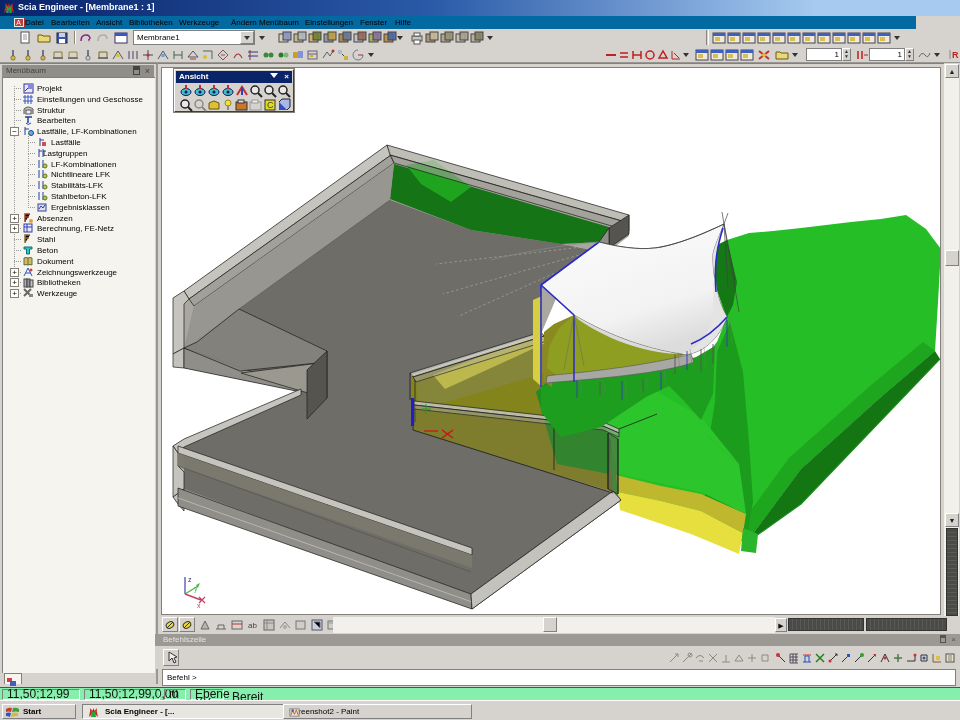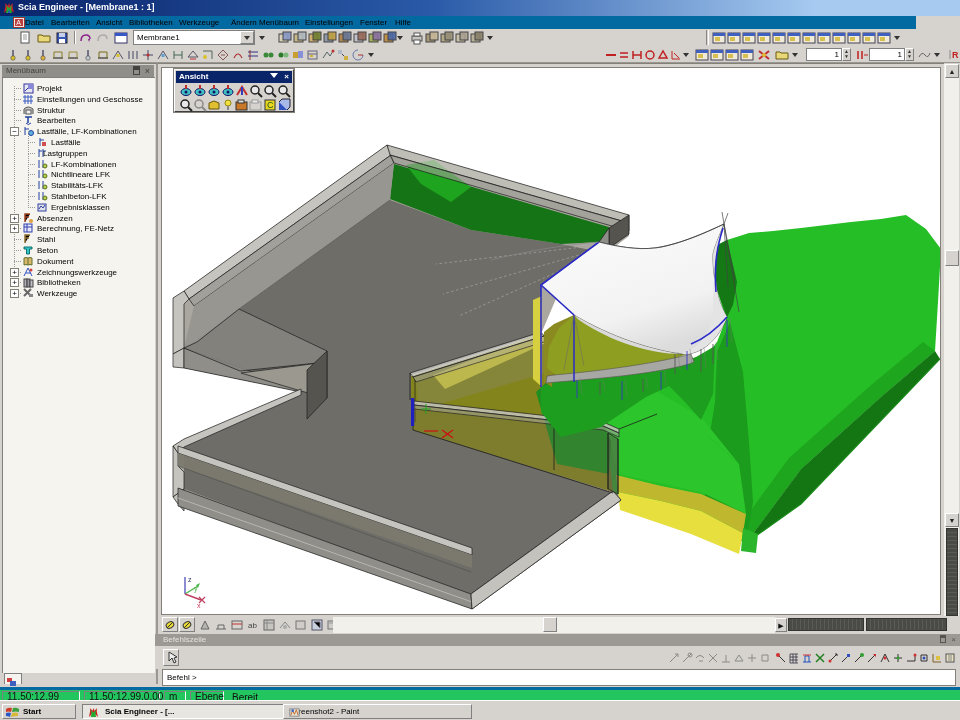--- a/index.html
+++ b/index.html
@@ -16,21 +16,21 @@
 #lphead{position:absolute;left:2px;top:1px;width:152px;height:12px;background:#8F8E89;color:#44433f;font-size:8px;line-height:12px;padding-left:4px;}
 #lptree{position:absolute;left:2px;top:13px;width:153px;height:596px;background:#F5F4EF;border-top:1px solid #808080;border-left:1px solid #808080;overflow:hidden;}
 .ti{position:absolute;font-size:8px;color:#000;white-space:nowrap;}
 #vpout{left:158px;top:63px;width:786px;height:553px;background:#D6D3CE;border-top:1px solid #848278;}
 #vp{position:absolute;left:3px;top:3px;width:780px;height:548px;background:#fff;border:1px solid #828078;overflow:hidden;}
 #vscroll{left:944px;top:64px;width:15px;height:552px;background:#F2F0EA;}
 #bstrip{left:158px;top:616px;width:802px;height:18px;background:#D6D3CE;}
 #cmdhead{left:155px;top:634px;width:805px;height:12px;background:#9C9994;color:#E4E2DC;font-size:8px;line-height:12px;padding-left:8px;}
 #cmdtools{left:155px;top:646px;width:805px;height:23px;background:#D6D3CE;}
 #cmdinput{left:162px;top:669px;width:794px;height:17px;background:#fff;border:1px solid #828078;font-size:8px;line-height:15px;color:#000;padding-left:4px;}
-#statusbar{left:0;top:687px;width:960px;height:13px;background:#22c55e;border-top:3px solid #0369a1;font-size:10px;color:#111;}
+#statusbar{left:0;top:687px;width:960px;height:13px;background:#86efac;border-top:1px solid #0369a1;font-size:12px;color:#111;}
 .sseg{position:absolute;top:1px;height:11px;border:1px solid;border-color:#808080 #fff #fff #808080;line-height:9px;padding-left:4px;}
 #taskbar{left:0;top:700px;width:960px;height:20px;background:#D6D3CE;border-top:1px solid #fff;}
 .tbtn{position:absolute;top:3px;height:15px;background:#D6D3CE;font-size:8px;line-height:13px;color:#000;}
 #ansicht{left:174px;top:69px;width:120px;height:43px;background:#D6D3CE;border-right:1px solid #404040;border-bottom:1px solid #404040;border-top:1px solid #fff;border-left:1px solid #fff;outline:1px solid #84827a;}
 #anshead{position:absolute;left:1px;top:1px;width:116px;height:12px;background:#0A246A;color:#fff;font-weight:bold;font-size:8px;line-height:12px;padding-left:3px;}
 .ic{position:absolute;}
 </style></head>
 <body>
 <div id="titlebar" class="abs">
     <svg class="abs" style="left:3px;top:2px" width="12" height="12" viewBox="0 0 12 12">

